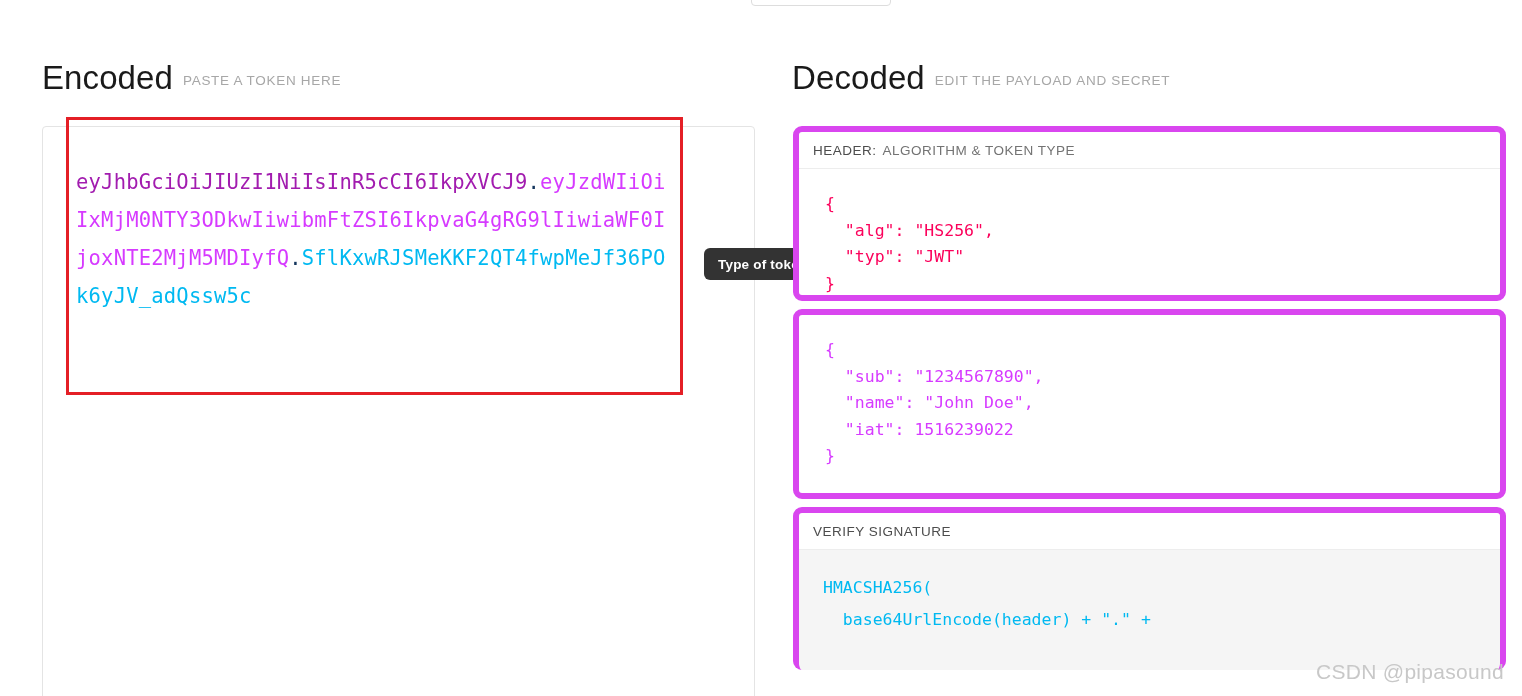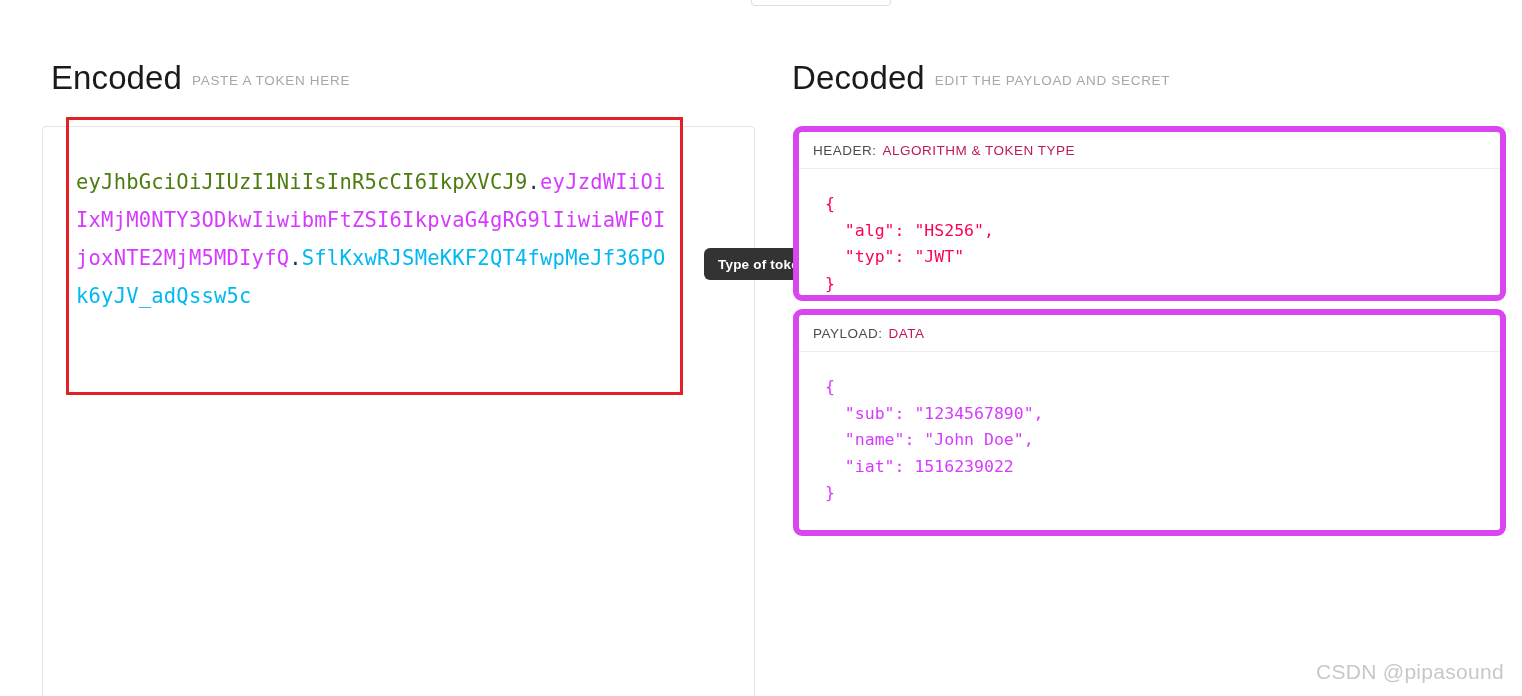--- a/index.html
+++ b/index.html
@@ -41,21 +41,21 @@
     letter-spacing: 0.1px;
   }
   .col-heading .subtitle {
     font-size: 13.5px;
     color: #a7a7a7;
     letter-spacing: 0.7px;
     margin-left: 10px;
     position: relative;
     top: -4px;
   }
-  #encoded-heading { left: 51px; top: 59px; }
+  #encoded-heading { left: 42px; top: 59px; }
   #decoded-heading { left: 792px; top: 59px; }
 
   
   .encoded-panel {
     position: absolute;
     left: 42px;
     top: 126px;
     width: 713px;
     height: 590px;
     border: 1px solid #e4e4e4;
@@ -68,21 +68,21 @@
     left: 76px;
     top: 163px;
     width: 590px;
     font-family: "DejaVu Sans Mono", monospace;
     font-size: 20.5px;
     line-height: 38px;
     letter-spacing: 0.2px;
     word-break: break-all;
     white-space: pre-wrap;
   }
-  .tk-header { color: #4d7c0f; }
+  .tk-header { color: #a21caf; }
   .tk-payload { color: #d63aff; }
   .tk-signature { color: #00b9f1; }
   .tk-dot { color: #14365d; }
 
   
   .annot-box {
     position: absolute;
     left: 66px;
     top: 117px;
     width: 617px;
@@ -142,21 +142,21 @@
     height: 36px;
     display: flex;
     align-items: center;
     padding-left: 14px;
     border-bottom: 1px solid #ededed;
     font-size: 13.5px;
     letter-spacing: 0.5px;
     white-space: nowrap;
   }
   .section-label .lbl-strong { color: #4d4d4d; }
-  .section-label .lbl-soft { color: #be185d; margin-left: 6px; }
+  .section-label .lbl-soft { color: #737373; margin-left: 6px; }
   .section-body {
     font-family: "DejaVu Sans Mono", monospace;
     font-size: 16.5px;
     line-height: 26.5px;
     padding: 22px 0 18px 26px;
     white-space: pre;
   }
   #header-section .section-body { color: #fb015b; height: 126px; box-sizing: border-box; }
   #payload-section .section-body { color: #d63aff; height: 178px; box-sizing: border-box; }
   #signature-section { border-bottom: none; }
@@ -212,27 +212,31 @@
       <span class="lbl-strong">HEADER:</span>
       <span class="lbl-soft">ALGORITHM &amp; TOKEN TYPE</span>
     </div>
     <div class="section-body">{
   "alg": "HS256",
   "typ": "JWT"
 }</div>
   </div>
 
   <div class="section" id="payload-section">
-    <div class="section-label">
-      <span class="lbl-strong">PAYLOAD:</span>
-      <span class="lbl-soft">DATA</span>
-    </div>
     <div class="section-body">{
   "sub": "1234567890",
   "name": "John Doe",
   "iat": 1516239022
 }</div>
   </div>
 
+  <div class="section" id="signature-section">
+    <div class="section-label">
+      <span class="lbl-strong">VERIFY SIGNATURE</span>
+      <span class="lbl-soft"></span>
+    </div>
+    <div class="section-body">HMACSHA256(
+  base64UrlEncode(header) + "." +</div>
+  </div>
 
 </div>
 
 <div class="watermark">CSDN @pipasound</div>
 
 </body></html>

